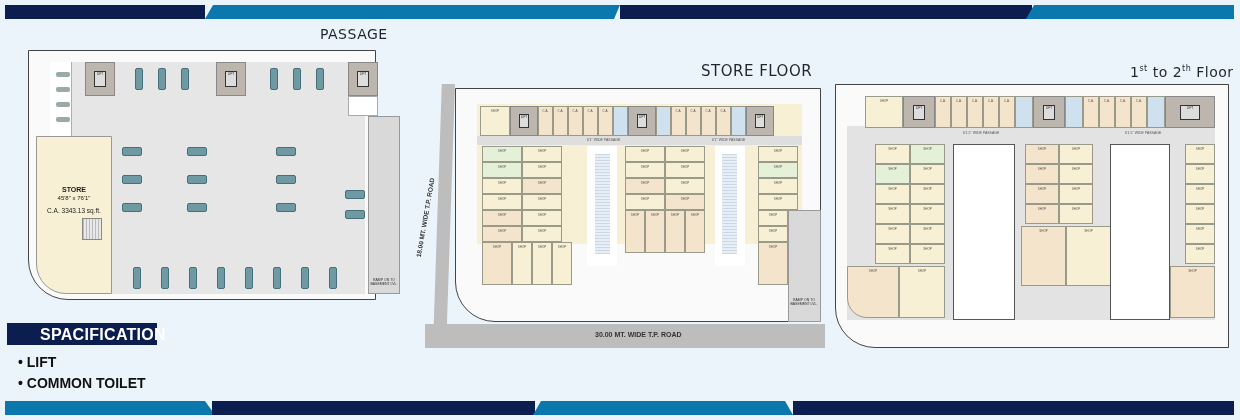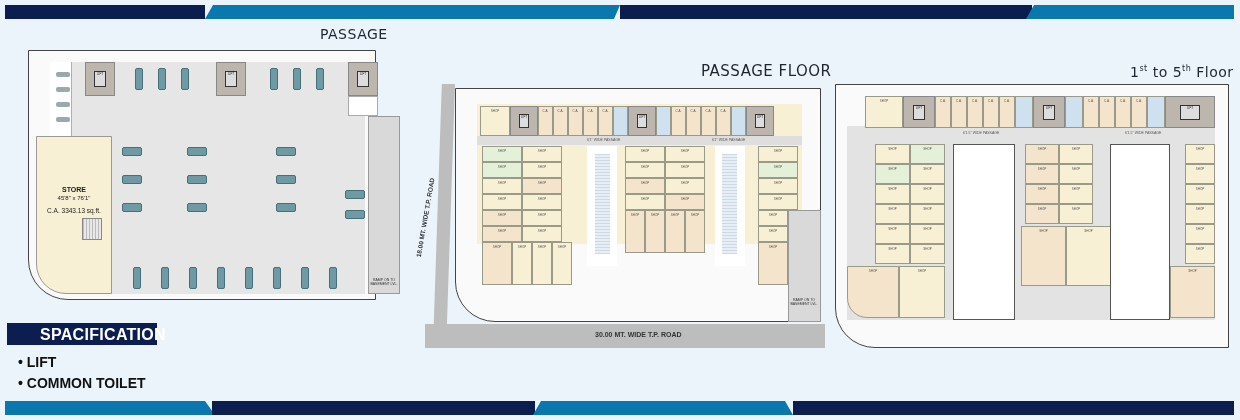--- a/index.html
+++ b/index.html
@@ -106,21 +106,21 @@
   <div class="car v" style="left:113px;top:217px;"></div>
   <div class="car v" style="left:141px;top:217px;"></div>
   <div class="car v" style="left:169px;top:217px;"></div>
   <div class="car v" style="left:197px;top:217px;"></div>
   <div class="car v" style="left:225px;top:217px;"></div>
   <div class="car v" style="left:253px;top:217px;"></div>
   <div class="car v" style="left:281px;top:217px;"></div>
   <div class="car v" style="left:309px;top:217px;"></div>
 </div>
 
-<div class="floor-title" style="left:701px;top:62px;font-size:15px;">PASSAGE FLOOR</div>
+<div class="floor-title" style="left:701px;top:62px;font-size:15px;">STORE FLOOR</div>
 
 <div class="plan" style="left:425px;top:84px;width:400px;height:270px;">
 
   <div class="road" style="left:8px;top:0;width:22px;height:262px;clip-path:polygon(40% 0,100% 0,60% 100%,0 100%);"></div>
   <div class="road-label" style="left:-40px;top:130px;transform:rotate(-80deg);font-size:6.5px;">18.00 MT. WIDE T.P. ROAD</div>
 
   <div class="road" style="left:0;top:240px;width:400px;height:24px;"></div>
   <div class="road-label" style="left:170px;top:247px;">30.00 MT. WIDE T.P. ROAD</div>
 
   <div class="outline" style="left:30px;top:4px;width:366px;height:234px;border-radius:0 0 0 40px;"></div>
@@ -196,21 +196,21 @@
   <div class="shop cream" style="left:333px;top:110px;width:40px;height:16px;"><span>SHOP</span></div>
   <div class="shop cream" style="left:333px;top:126px;width:30px;height:16px;"><span>SHOP</span></div>
   <div class="shop cream" style="left:333px;top:142px;width:30px;height:16px;"><span>SHOP</span></div>
   <div class="shop peach" style="left:333px;top:158px;width:30px;height:43px;"><span>SHOP</span></div>
 
   <div class="grey" style="position:absolute;left:363px;top:126px;width:33px;height:112px;border:1px solid #999;"></div>
   <div class="label-sm" style="left:364px;top:214px;width:30px;">RAMP ON TO BASEMENT LVL.</div>
 </div>
 
 <div class="floor-title" style="left:1130px;top:64px;font-size:14px;">
-  <span>1</span><sup style="font-size:8px;">st</sup><span> to 5</span><sup style="font-size:8px;">th</sup><span> Floor</span>
+  <span>1</span><sup style="font-size:8px;">st</sup><span> to 2</span><sup style="font-size:8px;">th</sup><span> Floor</span>
 </div>
 
 <div class="plan" style="left:835px;top:84px;width:400px;height:268px;">
   <div class="outline" style="left:0;top:0;width:394px;height:264px;border-radius:0 0 0 40px;"></div>
   <div class="grey" style="position:absolute;left:12px;top:42px;width:368px;height:194px;background:#e3e3e3;"></div>
 
   <div class="shop cream" style="left:30px;top:12px;width:38px;height:32px;"><span>SHOP</span></div>
   <div class="lift" style="left:68px;top:12px;width:32px;height:32px;">
       <div class="box">LIFT</div>
     </div>

